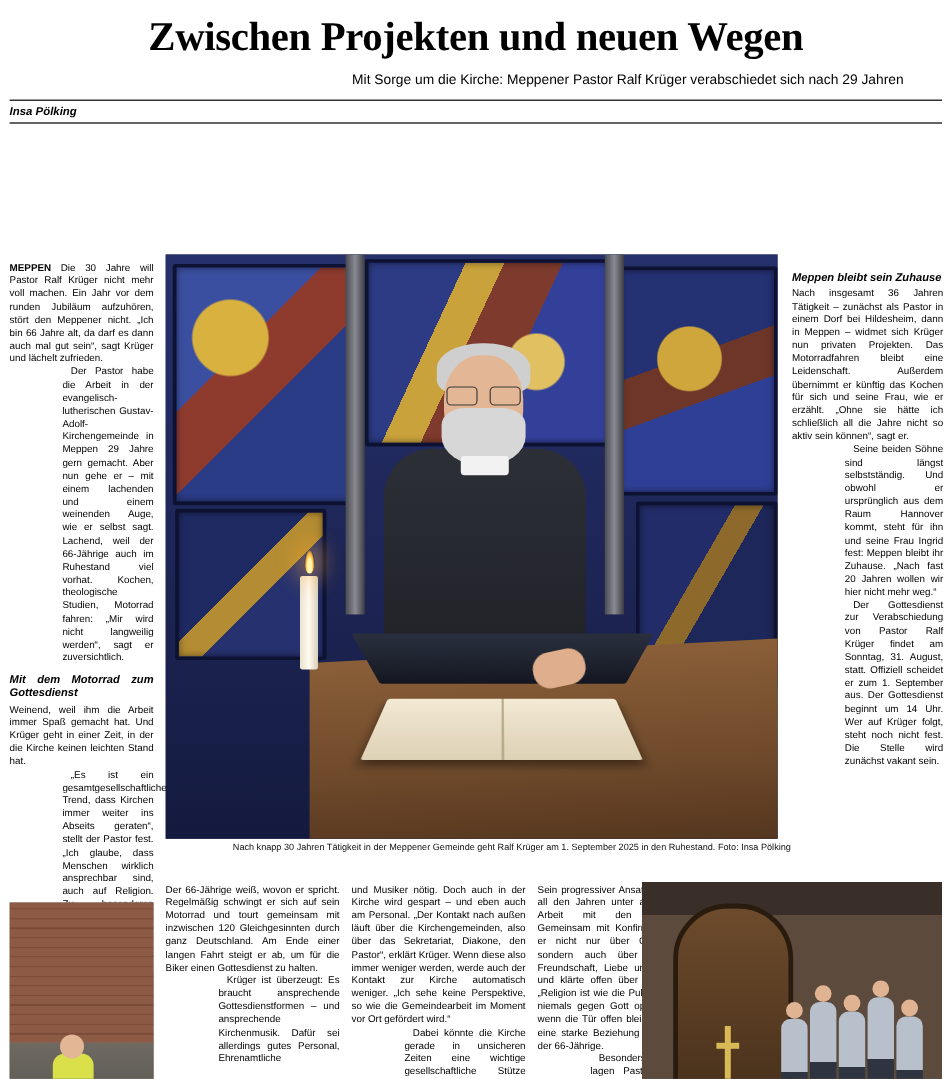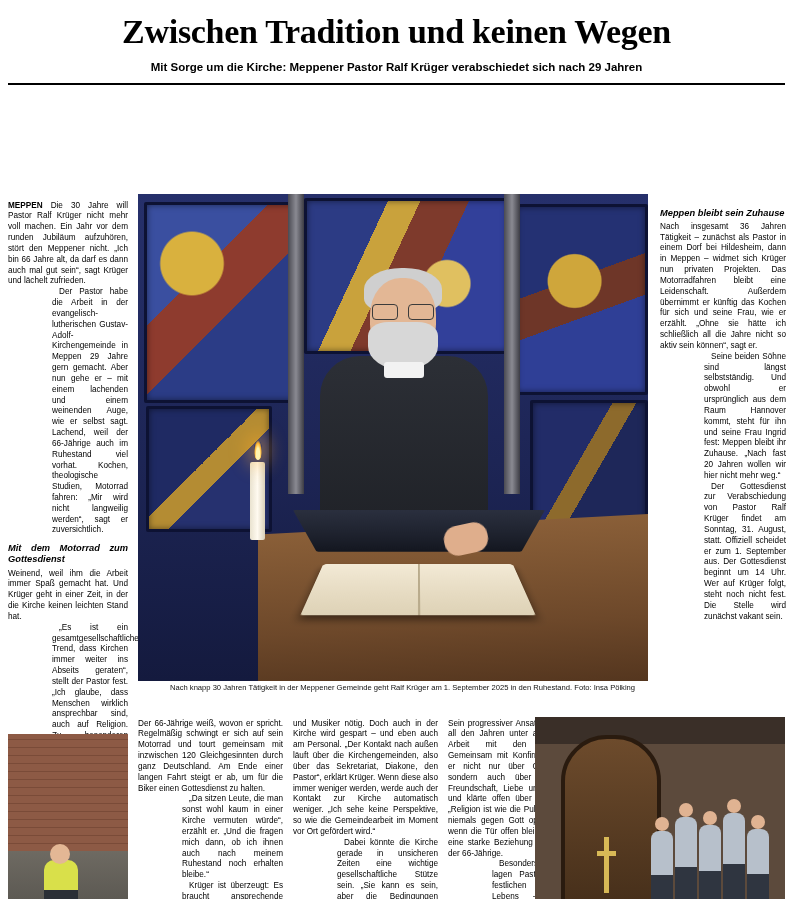--- a/index.html
+++ b/index.html
@@ -25,23 +25,23 @@
   .headline {
     text-align: center;
     font-family: "Liberation Serif", serif;
     font-weight: bold;
     font-size: 34px;
     letter-spacing: -0.3px;
     line-height: 1.05;
     margin: 14px 20px 0 20px;
   }
   .subhead {
-    text-align: center;
-    font-family: "Liberation Sans", sans-serif;
-    font-weight: bold;
+    text-align: right;
+    font-family: "Liberation Sans", sans-serif;
+    font-weight: normal;
     font-size: 11.5px;
     margin: 10px 40px 0 40px;
     line-height: 1.3;
   }
   .rule {
     border: 0;
     border-top: 1px solid #000;
     margin: 8px 8px 0 8px;
   }
   .byline {
@@ -104,21 +104,21 @@
     position: absolute;
     left: 138px;
     top: 105px;
     width: 510px;
     height: 487px;
     overflow: hidden;
     background: #1b1f4a;
   }
   .photo-caption {
     position: absolute;
-    left: 126px;
+    left: 150px;
     top: 594px;
     width: 510px;
     font-family: "Liberation Sans", sans-serif;
     font-size: 7.6px;
     line-height: 1.25;
     color: #111;
     padding-left: 44px;
   }
 
   
@@ -275,23 +275,24 @@
   .br-p { position:absolute; bottom:0; width:22px; background: linear-gradient(180deg,#b7c0cb 0 40%, #2f3540 40% 100%); border-radius:8px 8px 0 0; }
   .br-ph { position:absolute; width:14px; height:14px; border-radius:50%; background:#e0b392; }
 
   
 </style>
 </head>
 <body>
 
 <div class="page">
 
-  <h1 class="headline">Zwischen Tradition und keinen Wegen</h1>
+  <h1 class="headline">Zwischen Projekten und neuen Wegen</h1>
   <div class="subhead">Mit Sorge um die Kirche: Meppener Pastor Ralf Krüger verabschiedet sich nach 29 Jahren</div>
   <hr class="rule">
+  <div class="byline">Insa Pölking</div>
   <hr class="byline-rule">
 
   <div class="content">
 
     <div class="col" id="col1">
       <p><span class="kicker">MEPPEN</span> <span>Die 30 Jahre will Pastor Ralf Krüger nicht mehr voll machen. Ein Jahr vor dem runden Jubiläum aufzuhören, stört den Meppener nicht. „Ich bin 66 Jahre alt, da darf es dann auch mal gut sein“, sagt Krüger und lächelt zufrieden.</span></p>
       <p>Der Pastor habe die Arbeit in der evangelisch-lutherischen Gustav-Adolf-Kirchengemeinde in Meppen 29 Jahre gern gemacht. Aber nun gehe er – mit einem lachenden und einem weinenden Auge, wie er selbst sagt. Lachend, weil der 66-Jährige auch im Ruhestand viel vorhat. Kochen, theologische Studien, Motorrad fahren: „Mir wird nicht langweilig werden“, sagt er zuversichtlich.</p>
       <div class="subhl">Mit dem Motorrad zum Gottesdienst</div>
       <p>Weinend, weil ihm die Arbeit immer Spaß gemacht hat. Und Krüger geht in einer Zeit, in der die Kirche keinen leichten Stand hat.</p>
       <p>„Es ist ein gesamtgesellschaftlicher Trend, dass Kirchen immer weiter ins Abseits geraten“, stellt der Pastor fest. „Ich glaube, dass Menschen wirklich ansprechbar sind, auch auf Religion. Zu besonderen Gottesdiensten und Veranstaltungen kommen die Menschen.“ Die Zauberformel?</p>
@@ -320,21 +321,20 @@
       <div class="book"></div>
       <div class="hand"></div>
       <div class="candle-body"></div>
       <div class="flame"></div>
     </div>
 
     <div class="photo-caption">Nach knapp 30 Jahren Tätigkeit in der Meppener Gemeinde geht Ralf Krüger am 1. September 2025 in den Ruhestand. Foto: Insa Pölking</div>
 
     <div class="col" id="col2">
       <p>Der 66-Jährige weiß, wovon er spricht. Regelmäßig schwingt er sich auf sein Motorrad und tourt gemeinsam mit inzwischen 120 Gleichgesinnten durch ganz Deutschland. Am Ende einer langen Fahrt steigt er ab, um für die Biker einen Gottesdienst zu halten.</p>
-      <p>„Da sitzen Leute, die man sonst wohl kaum in einer Kirche vermuten würde“, erzählt er. „Und die fragen mich dann, ob ich ihnen auch nach meinem Ruhestand noch erhalten bleibe.“</p>
       <p>Krüger ist überzeugt: Es braucht ansprechende Gottesdienstformen – und ansprechende Kirchenmusik. Dafür sei allerdings gutes Personal, Ehrenamtliche</p>
     </div>
 
     <div class="col" id="col3">
       <p>und Musiker nötig. Doch auch in der Kirche wird gespart – und eben auch am Personal. „Der Kontakt nach außen läuft über die Kirchengemeinden, also über das Sekretariat, Diakone, den Pastor“, erklärt Krüger. Wenn diese also immer weniger werden, werde auch der Kontakt zur Kirche automatisch weniger. „Ich sehe keine Perspektive, so wie die Gemeindearbeit im Moment vor Ort gefördert wird.“</p>
       <p>Dabei könnte die Kirche gerade in unsicheren Zeiten eine wichtige gesellschaftliche Stütze sein. „Sie kann es sein, aber die Bedingungen müssten stimmen – und die Menschen müssten es wollen“, betont er. Traditionen und die Bibel seien für ihn unverzichtbar, „aber wir können nicht nur konservativ daherkommen“.</p>
     </div>
 
     <div class="col" id="col4">
       <p>Sein progressiver Ansatz zeigte sich in all den Jahren unter anderem in der Arbeit mit den Jugendlichen. Gemeinsam mit Konfirmanden sprach er nicht nur über Glaubensfragen, sondern auch über Themen wie Freundschaft, Liebe und Sexualität – und klärte offen über Verhütung auf. „Religion ist wie die Pubertät: Man darf niemals gegen Gott opponieren, aber wenn die Tür offen bleibt, kann daraus eine starke Beziehung werden“, meint der 66-Jährige.</p>

